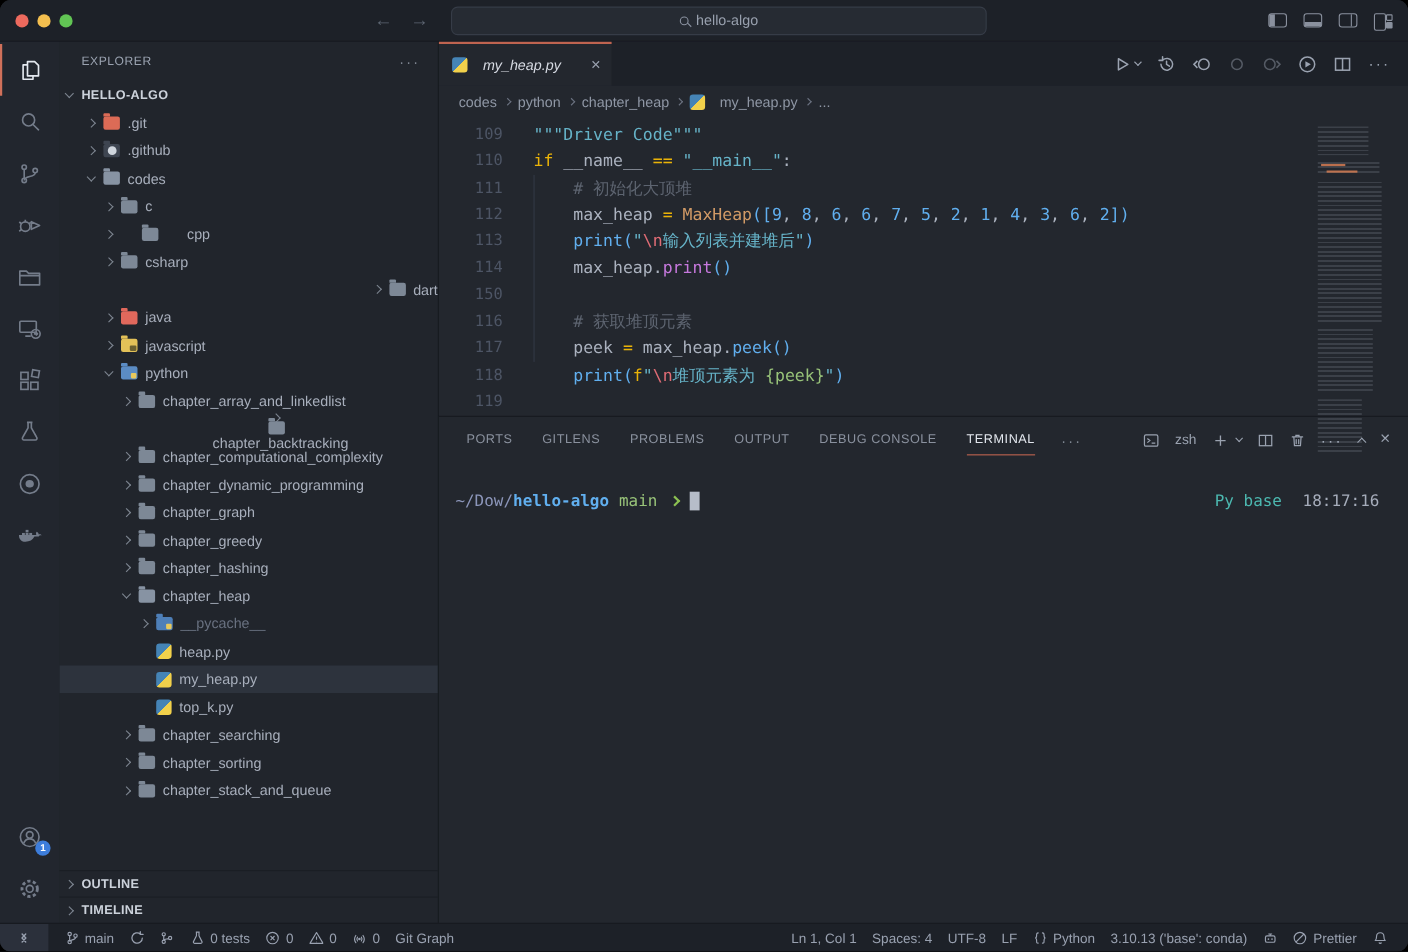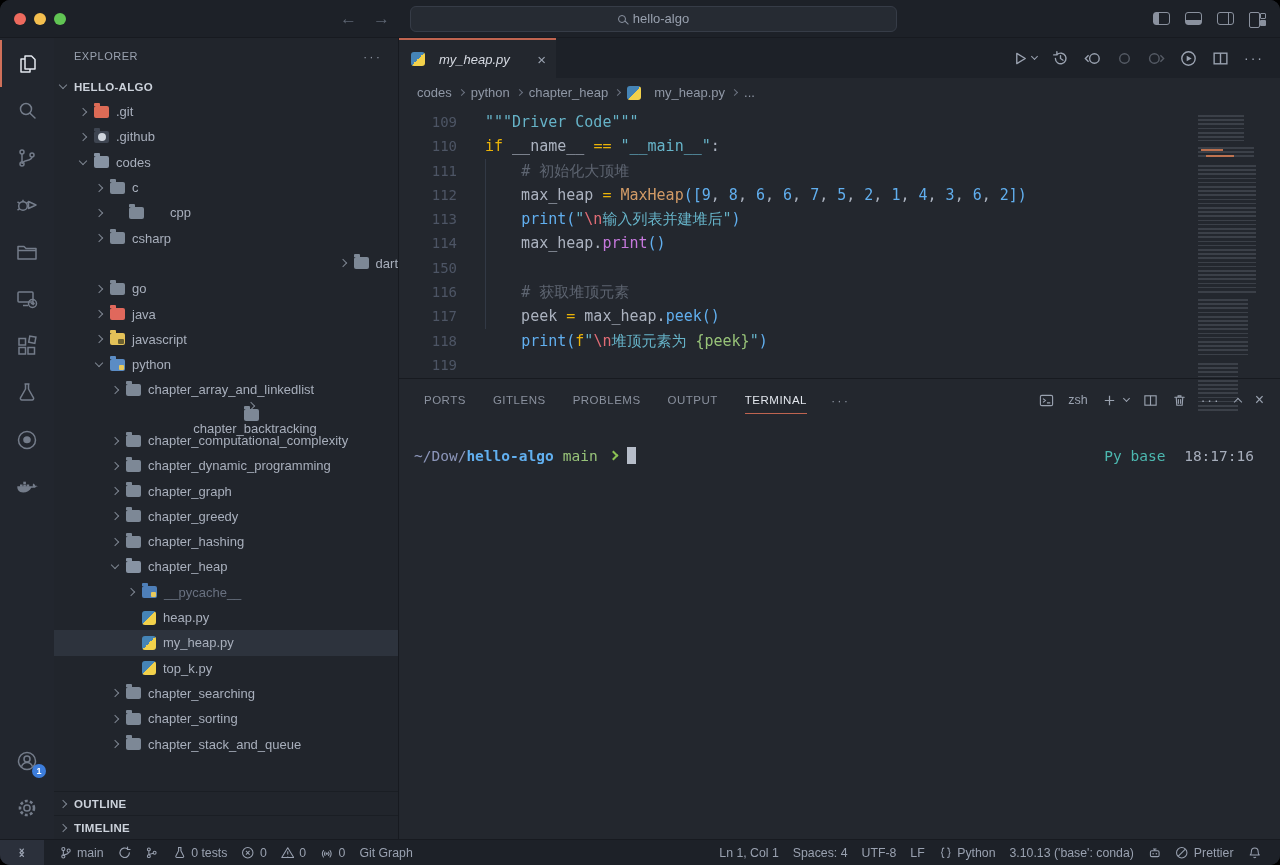--- a/index.html
+++ b/index.html
@@ -309,25 +309,20 @@
             <span class="fic ic-folder"></span>
             <span class="tlabel">csharp</span>
           </div>
           <div class="trow" style="padding-left: 42px; justify-content: flex-end;">
             <span class="chev right"></span>
             <span class="fic ic-folder"></span>
             <span class="tlabel">dart</span>
           </div>
           <div class="trow" style="padding-left: 42px;">
             <span class="chev right"></span>
-            <span class="fic ic-folder"></span>
-            <span class="tlabel">go</span>
-          </div>
-          <div class="trow" style="padding-left: 42px;">
-            <span class="chev right"></span>
             <span class="fic ic-folder-red"></span>
             <span class="tlabel">java</span>
           </div>
           <div class="trow" style="padding-left: 42px;">
             <span class="chev right"></span>
             <span class="fic ic-folder-js"></span>
             <span class="tlabel">javascript</span>
           </div>
           <div class="trow" style="padding-left: 42px;">
             <span class="chev down"></span>
@@ -538,20 +533,21 @@
         </div>
       </div>
 
       <div class="panel">
         <div class="panel-top">
           <div class="ptabs" id="panel-tabs">
               <div class="ptab">PORTS</div>
               <div class="ptab">GITLENS</div>
               <div class="ptab">PROBLEMS</div>
               <div class="ptab">OUTPUT</div>
+              <div class="ptab">DEBUG CONSOLE</div>
               <div class="ptab active">TERMINAL</div>
             </div>
           <span class="ptab-dots">···</span>
           <div class="panel-right">
             <span class="pr-item">
               <svg viewBox="0 0 16 16">
                   <g fill="none" stroke="currentColor" stroke-width="1.2">
                     <rect x="1.5" y="2.5" width="13" height="11" rx="1.5"></rect>
                     <path d="M4.3 6l2.5 2-2.5 2M8.5 10.5H12"></path>
                   </g>

